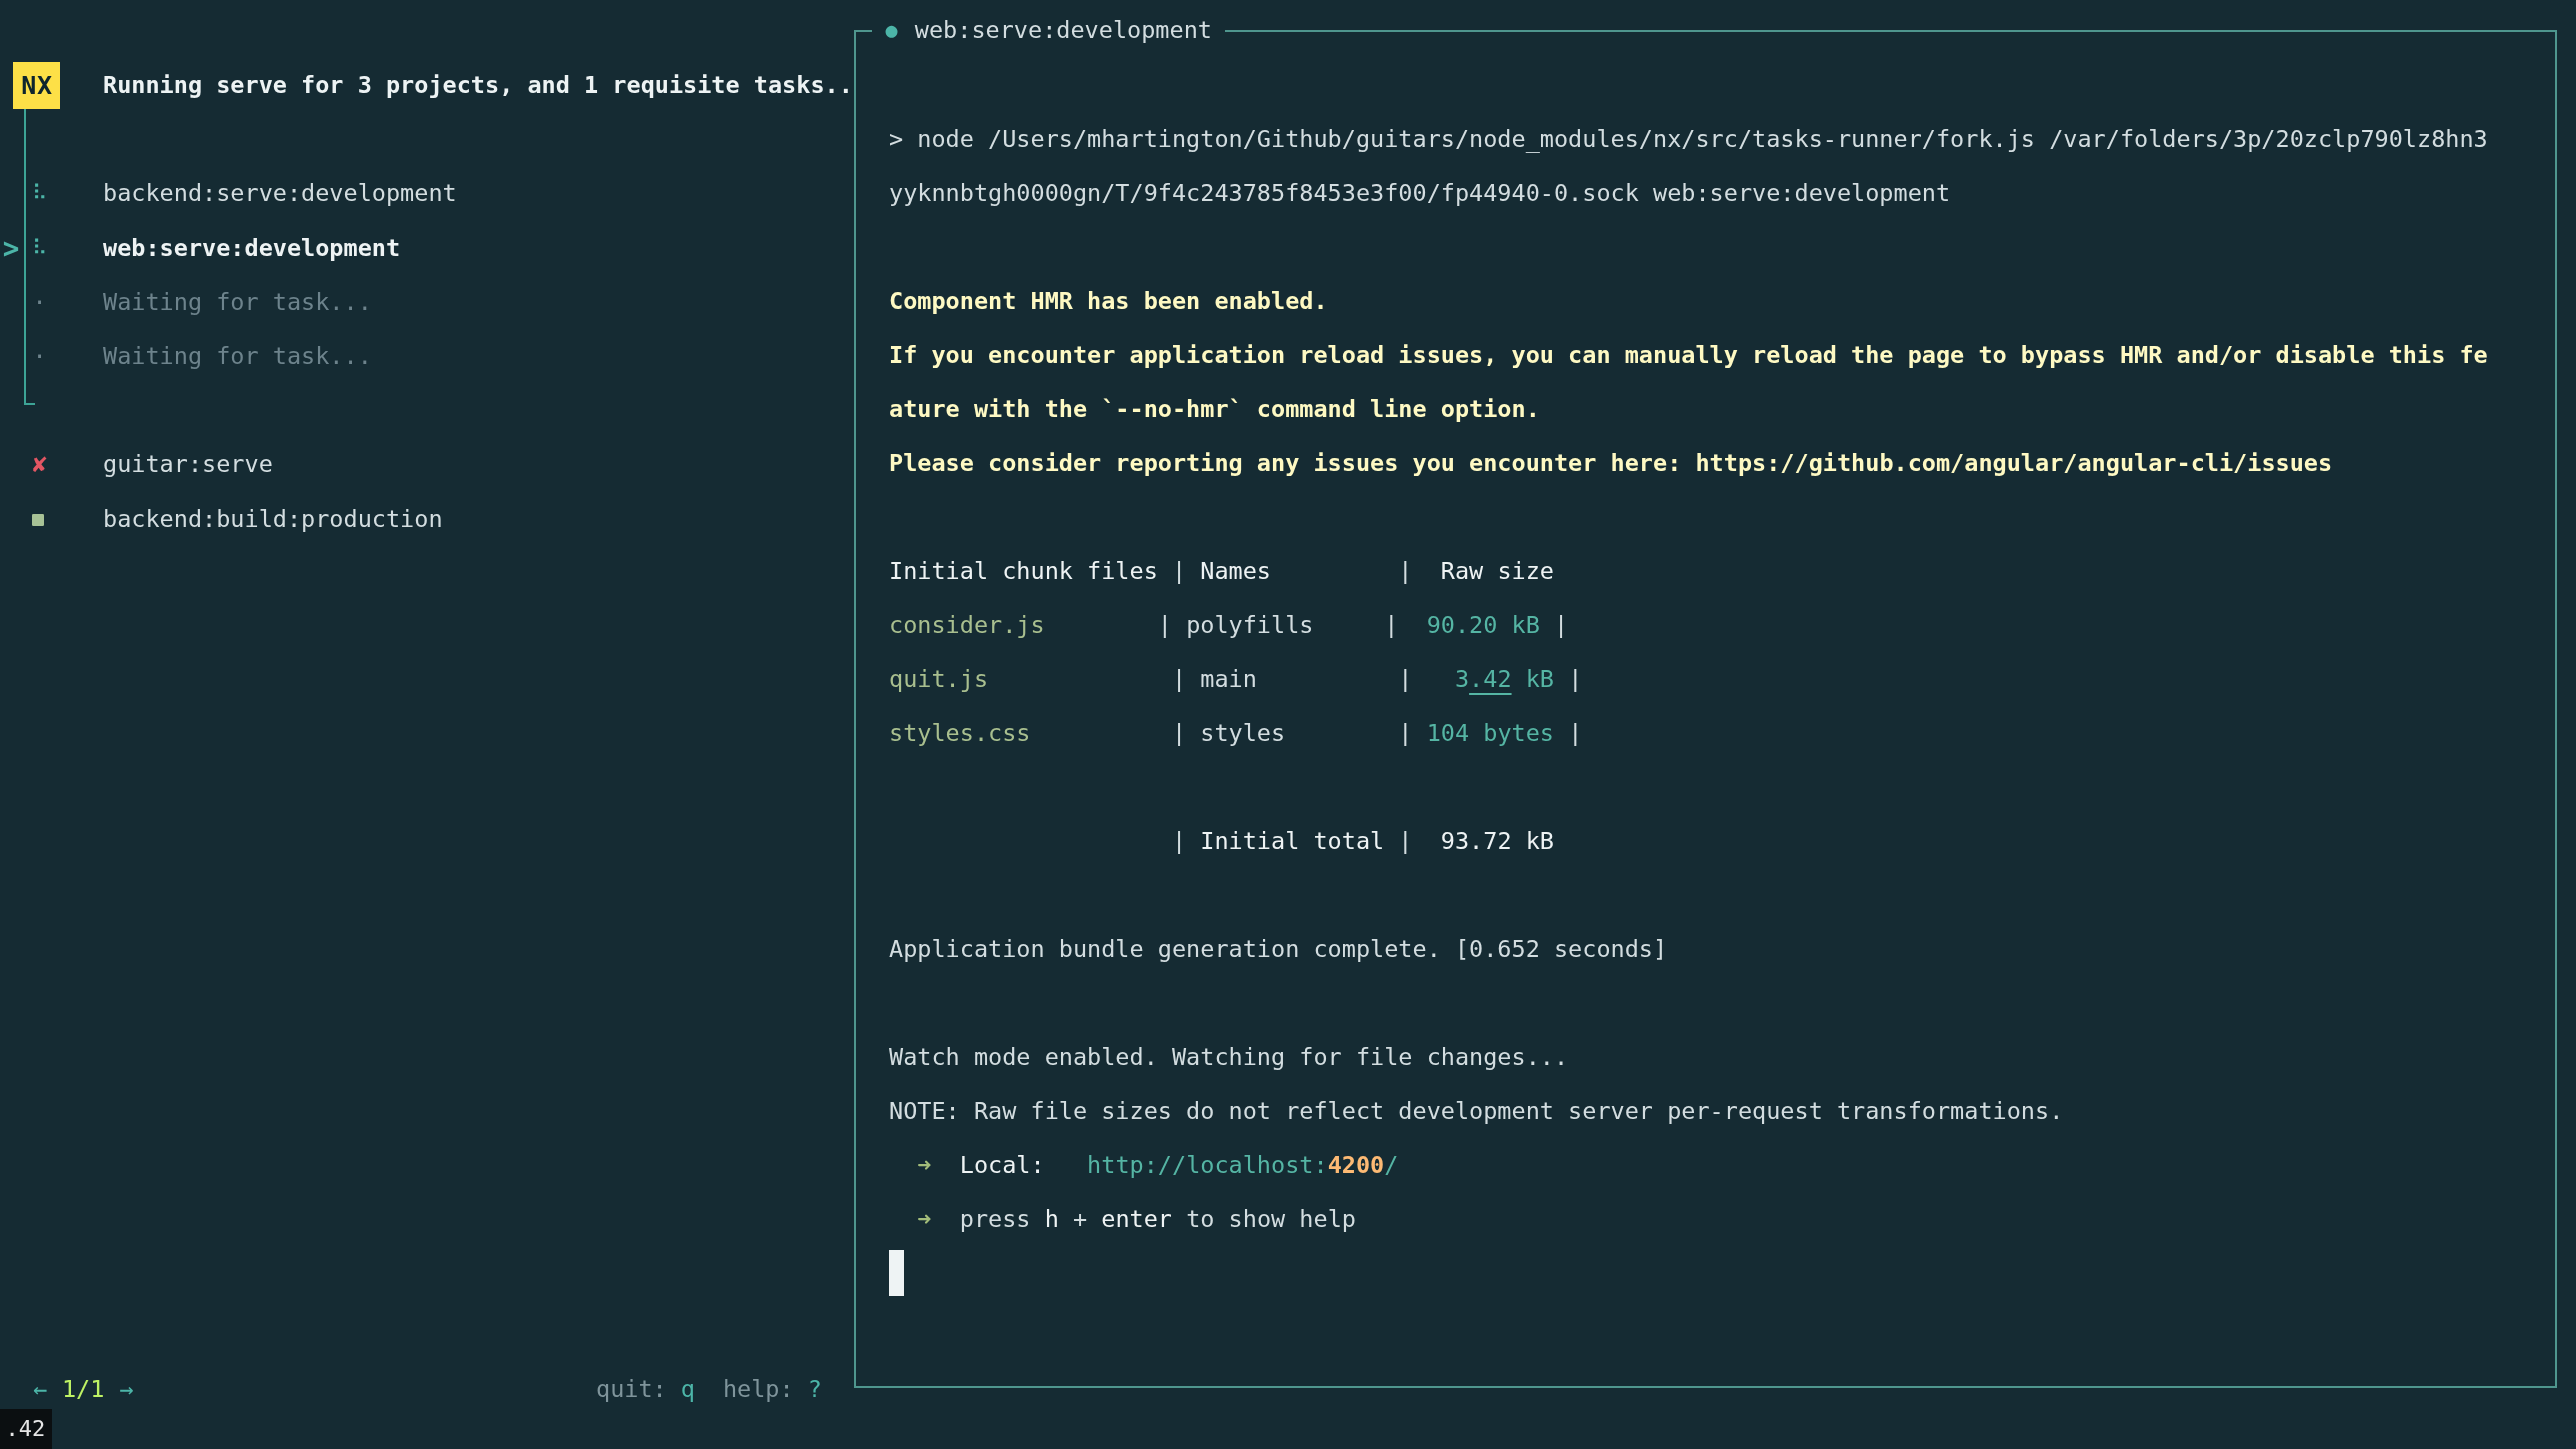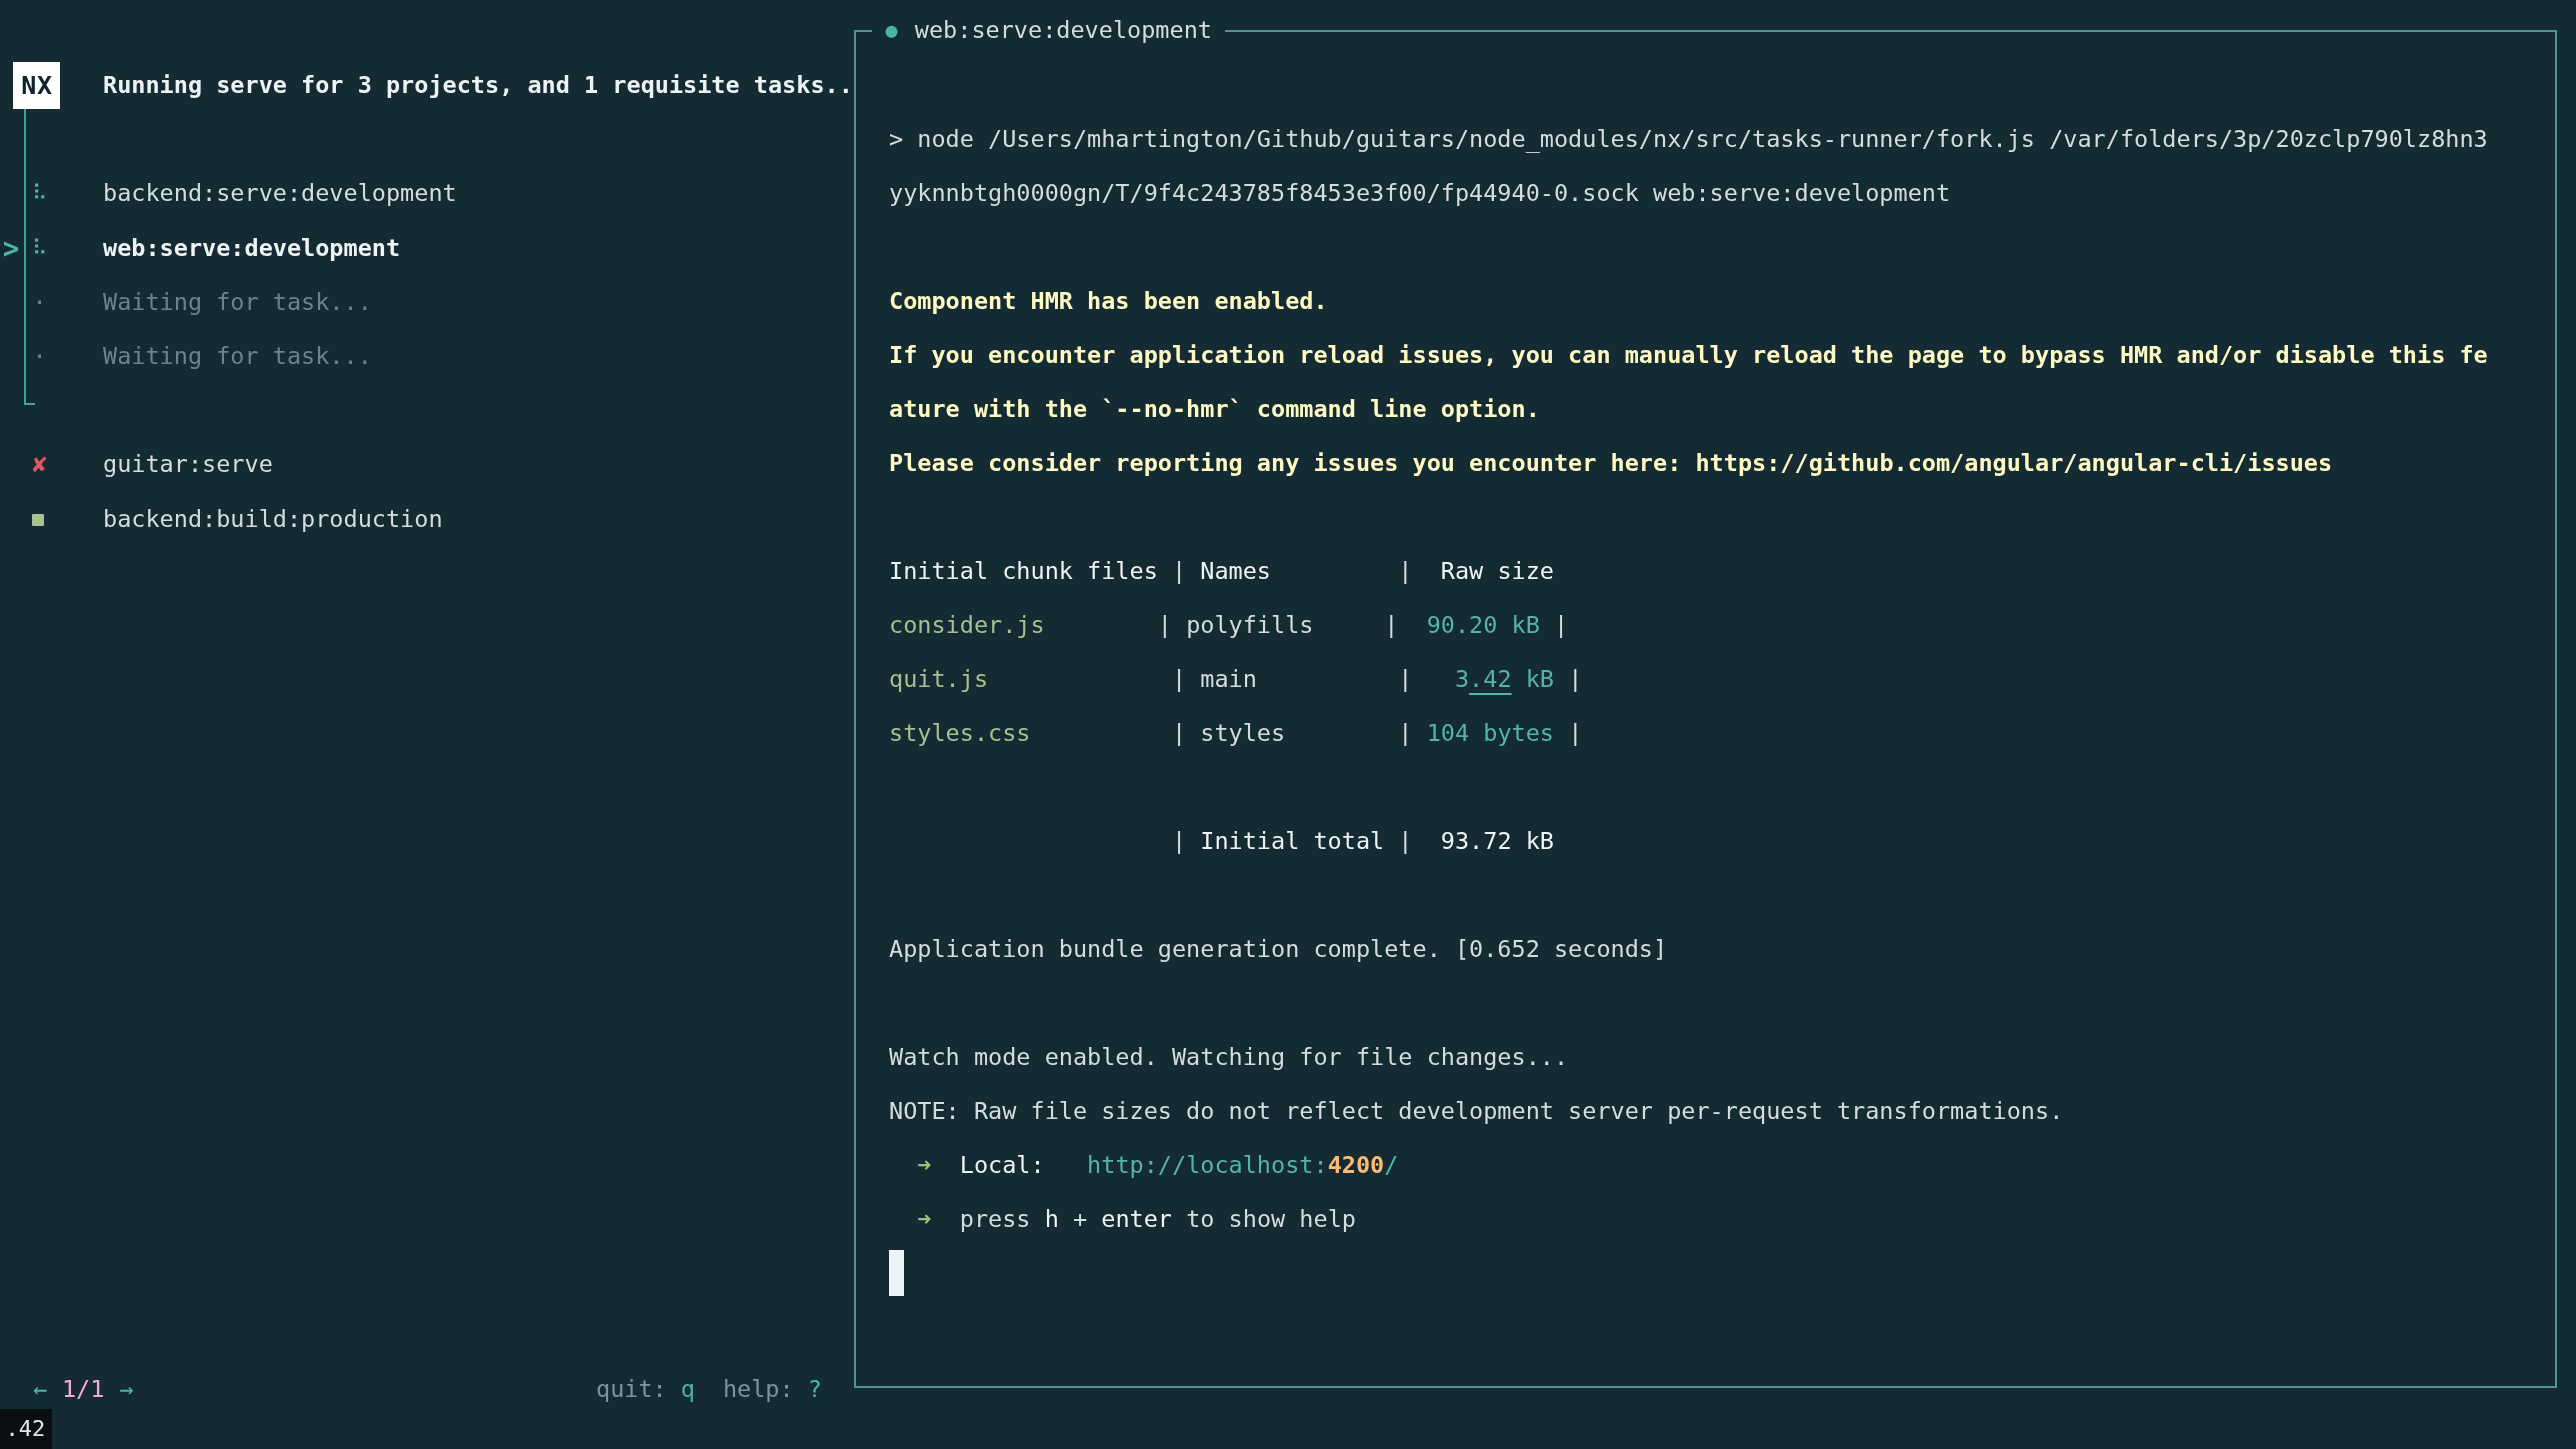--- a/index.html
+++ b/index.html
@@ -5,21 +5,21 @@
   html,body{margin:0;padding:0;background:#152b33;}
   #screen{
     position:relative;width:2576px;height:1449px;overflow:hidden;
     background:#152b33;
     font-family:"DejaVu Sans Mono",monospace;
     color:#d3dde0;font-size:23.5px;
   }
   
   .nx-badge{
     position:absolute;left:13.4px;top:62px;width:47px;height:47px;
-    background:#ffffff;color:#0e252d;
+    background:#fde047;color:#0e252d;
     display:flex;align-items:center;justify-content:center;
     font-weight:bold;font-size:25px;letter-spacing:0.7px;
   }
   .sb-title{
     position:absolute;left:103px;top:62px;height:47px;line-height:47px;
     font-weight:bold;color:#edf3f4;white-space:pre;
   }
   .rail{
     position:absolute;left:24px;top:109px;width:9.4px;height:294px;
     border-left:2px solid #3da496;border-bottom:2px solid #3da496;
@@ -45,21 +45,21 @@
   .sq{
     position:absolute;left:32px;top:21.5px;width:12px;height:12px;
     background:#a7c296;border-radius:1.3px;
   }
   
   .pager{
     position:absolute;left:33px;top:1362px;height:54px;
     display:flex;align-items:center;white-space:pre;
   }
   .pager .arrow{color:#4cb5a8;}
-  .pager .pv{color:#f9a8d4;padding:0 14.8px;}
+  .pager .pv{color:#bef264;padding:0 14.8px;}
   .hints{
     position:absolute;left:596px;top:1362px;height:54px;
     display:flex;align-items:center;white-space:pre;
   }
   .hint-label{color:#7f949b;margin-right:14px;}
   .hint-key{color:#4cb5a8;}
   .hints .gap{margin-right:28px;}
   .overlay42{
     position:absolute;left:0;top:1409px;width:52px;height:40px;
     background:#0b0f11;color:#e6e6e6;font-size:22px;line-height:40px;

